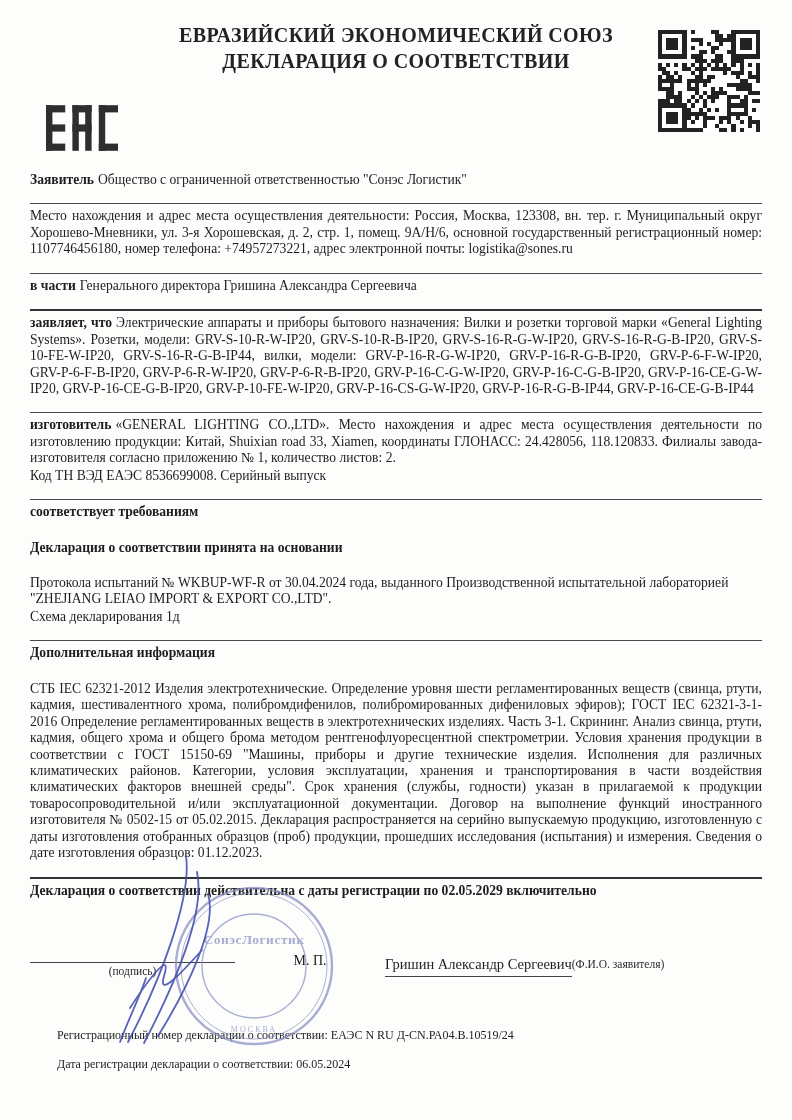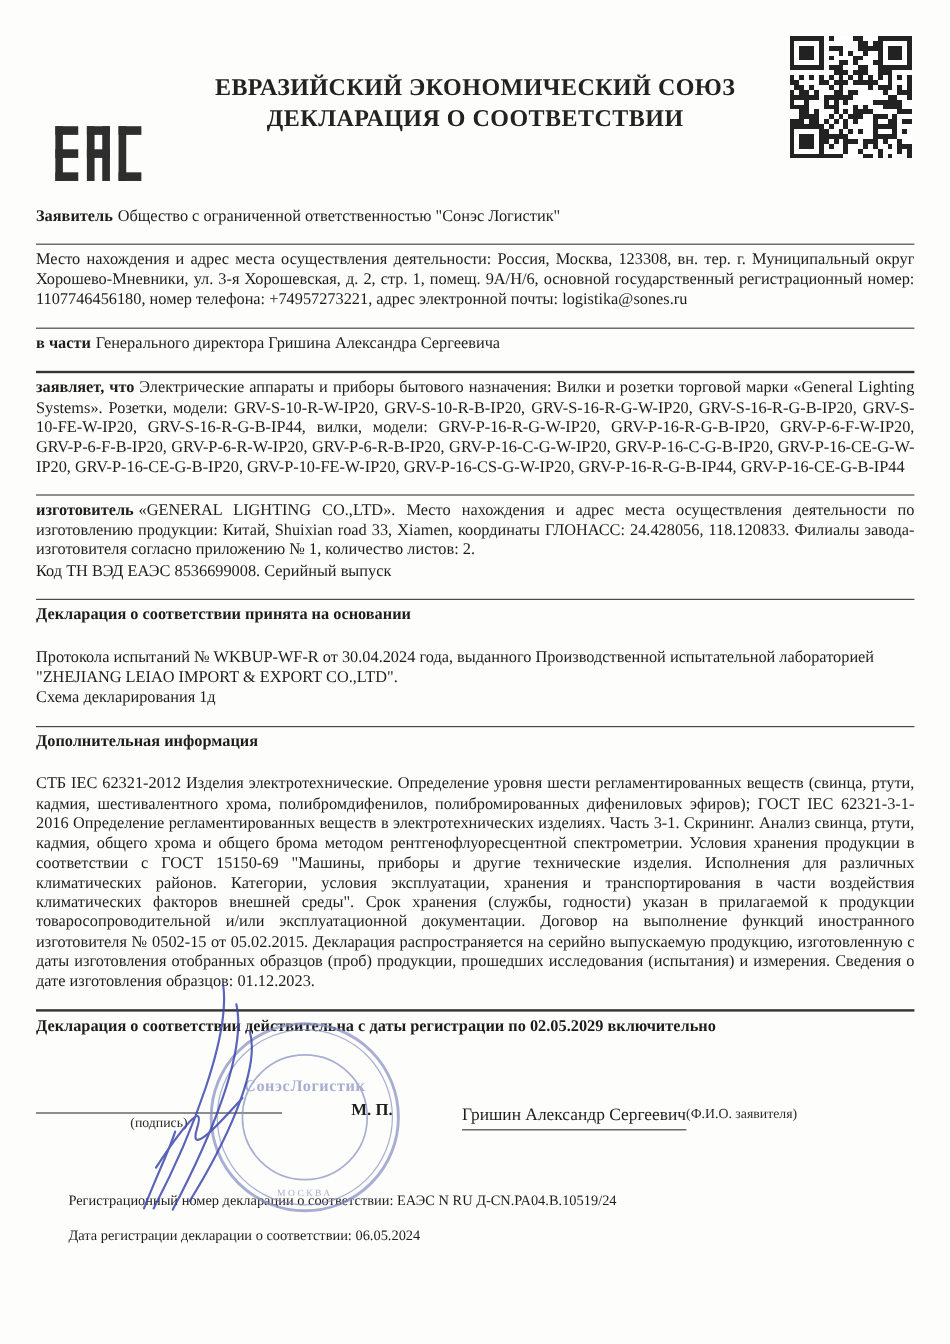--- a/index.html
+++ b/index.html
@@ -5,40 +5,40 @@
   html,body{margin:0;padding:0;}
   body{
     width:792px;height:1120px;background:#fdfdfc;
     font-family:"Liberation Serif","DejaVu Serif",serif;
     color:#1d1d1d;-webkit-font-smoothing:antialiased;
   }
   .page{position:relative;width:792px;height:1120px;overflow:hidden;}
   .inner{padding:0 30px;}
   
   .hdr{position:relative;height:168px;}
-  .titles{padding-top:60px;text-align:center;}
+  .titles{padding-top:22px;text-align:center;}
   .title{font-size:20px;font-weight:bold;letter-spacing:.4px;line-height:1.3;color:#222;}
   .eac{position:absolute;left:16px;top:98px;}
   .qr{position:absolute;right:2px;top:30px;width:102px;height:102px;}
   
   .row{font-size:13.6px;line-height:1.21;padding:4px 0 15px 0;}
   .bb{border-bottom:1.4px solid #4a4a4a;}
   .bb2{border-bottom:2px solid #333;}
   .lbl{font-weight:bold;margin-right:4px;}
   .just{text-align:justify;}
   .boldrow{font-weight:bold;}
   p{margin:0;}
   p + p{margin-top:1px;}
   
   .sig-row{position:relative;height:78px;margin-top:14px;}
   .sig-flex{display:flex;align-items:flex-end;position:relative;z-index:1;}
   .sig-left{width:205px;display:flex;flex-direction:column;}
   .sig-left .line{border-bottom:1.4px solid #444;height:34px;}
   .sig-cap{font-size:11.5px;text-align:center;color:#2a2a2a;padding-top:2px;}
-  .sig-mp{width:150px;text-align:center;font-size:14px;padding-bottom:8px;font-weight:bold;}
+  .sig-mp{width:150px;text-align:center;font-size:14px;padding-bottom:8px;}
   .sig-right{flex:1;display:flex;flex-direction:row;}
   .sig-name{text-align:center;font-size:14.5px;border-bottom:1.4px solid #444;padding-bottom:3px;}
   .overlay{position:absolute;pointer-events:none;z-index:2;}
   
   .foot{font-size:12px;font-weight:normal;margin-top:22px;margin-left:27px;}
   .foot + .foot{margin-top:14px;}
   svg{display:block;}
 </style>
 </head>
 <body>
@@ -411,20 +411,21 @@
 
     <div class="row bb">
       <p class="just"><span class="lbl">заявляет, что</span><span>Электрические аппараты и приборы бытового назначения: Вилки и розетки торговой марки «General Lighting Systems». Розетки, модели: GRV-S-10-R-W-IP20, GRV-S-10-R-B-IP20, GRV-S-16-R-G-W-IP20, GRV-S-16-R-G-B-IP20, GRV-S-10-FE-W-IP20, GRV-S-16-R-G-B-IP44, вилки, модели: GRV-P-16-R-G-W-IP20, GRV-P-16-R-G-B-IP20, GRV-P-6-F-W-IP20, GRV-P-6-F-B-IP20, GRV-P-6-R-W-IP20, GRV-P-6-R-B-IP20, GRV-P-16-C-G-W-IP20, GRV-P-16-C-G-B-IP20, GRV-P-16-CE-G-W-IP20, GRV-P-16-CE-G-B-IP20, GRV-P-10-FE-W-IP20, GRV-P-16-CS-G-W-IP20, GRV-P-16-R-G-B-IP44, GRV-P-16-CE-G-B-IP44</span></p>
     </div>
 
     <div class="row bb">
       <p class="just"><span class="lbl">изготовитель</span><span>«GENERAL LIGHTING CO.,LTD». Место нахождения и адрес места осуществления деятельности по изготовлению продукции: Китай, Shuixian road 33, Xiamen, координаты ГЛОНАСС: 24.428056, 118.120833. Филиалы завода-изготовителя согласно приложению № 1, количество листов: 2.</span></p>
       <p>Код ТН ВЭД ЕАЭС 8536699008. Серийный выпуск</p>
     </div>
 
+    <div class="row boldrow">соответствует требованиям</div>
 
     <div class="row boldrow">Декларация о соответствии принята на основании</div>
     <div class="row bb">
       <p>Протокола испытаний № WKBUP-WF-R от 30.04.2024 года, выданного Производственной испытательной лабораторией "ZHEJIANG LEIAO IMPORT &amp; EXPORT CO.,LTD".</p>
       <p>Схема декларирования 1д</p>
     </div>
 
     <div class="row boldrow">Дополнительная информация</div>
     <div class="row bb2">
       <p class="just">СТБ IEC 62321-2012 Изделия электротехнические. Определение уровня шести регламентированных веществ (свинца, ртути, кадмия, шестивалентного хрома, полибромдифенилов, полибромированных дифениловых эфиров); ГОСТ IEC 62321-3-1-2016 Определение регламентированных веществ в электротехнических изделиях. Часть 3-1. Скрининг. Анализ свинца, ртути, кадмия, общего хрома и общего брома методом рентгенофлуоресцентной спектрометрии. Условия хранения продукции в соответствии с ГОСТ 15150-69 "Машины, приборы и другие технические изделия. Исполнения для различных климатических районов. Категории, условия эксплуатации, хранения и транспортирования в части воздействия климатических факторов внешней среды". Срок хранения (службы, годности) указан в прилагаемой к продукции товаросопроводительной и/или эксплуатационной документации. Договор на выполнение функций иностранного изготовителя № 0502-15 от 05.02.2015. Декларация распространяется на серийно выпускаемую продукцию, изготовленную с даты изготовления отобранных образцов (проб) продукции, прошедших исследования (испытания) и измерения. Сведения о дате изготовления образцов: 01.12.2023.</p>

